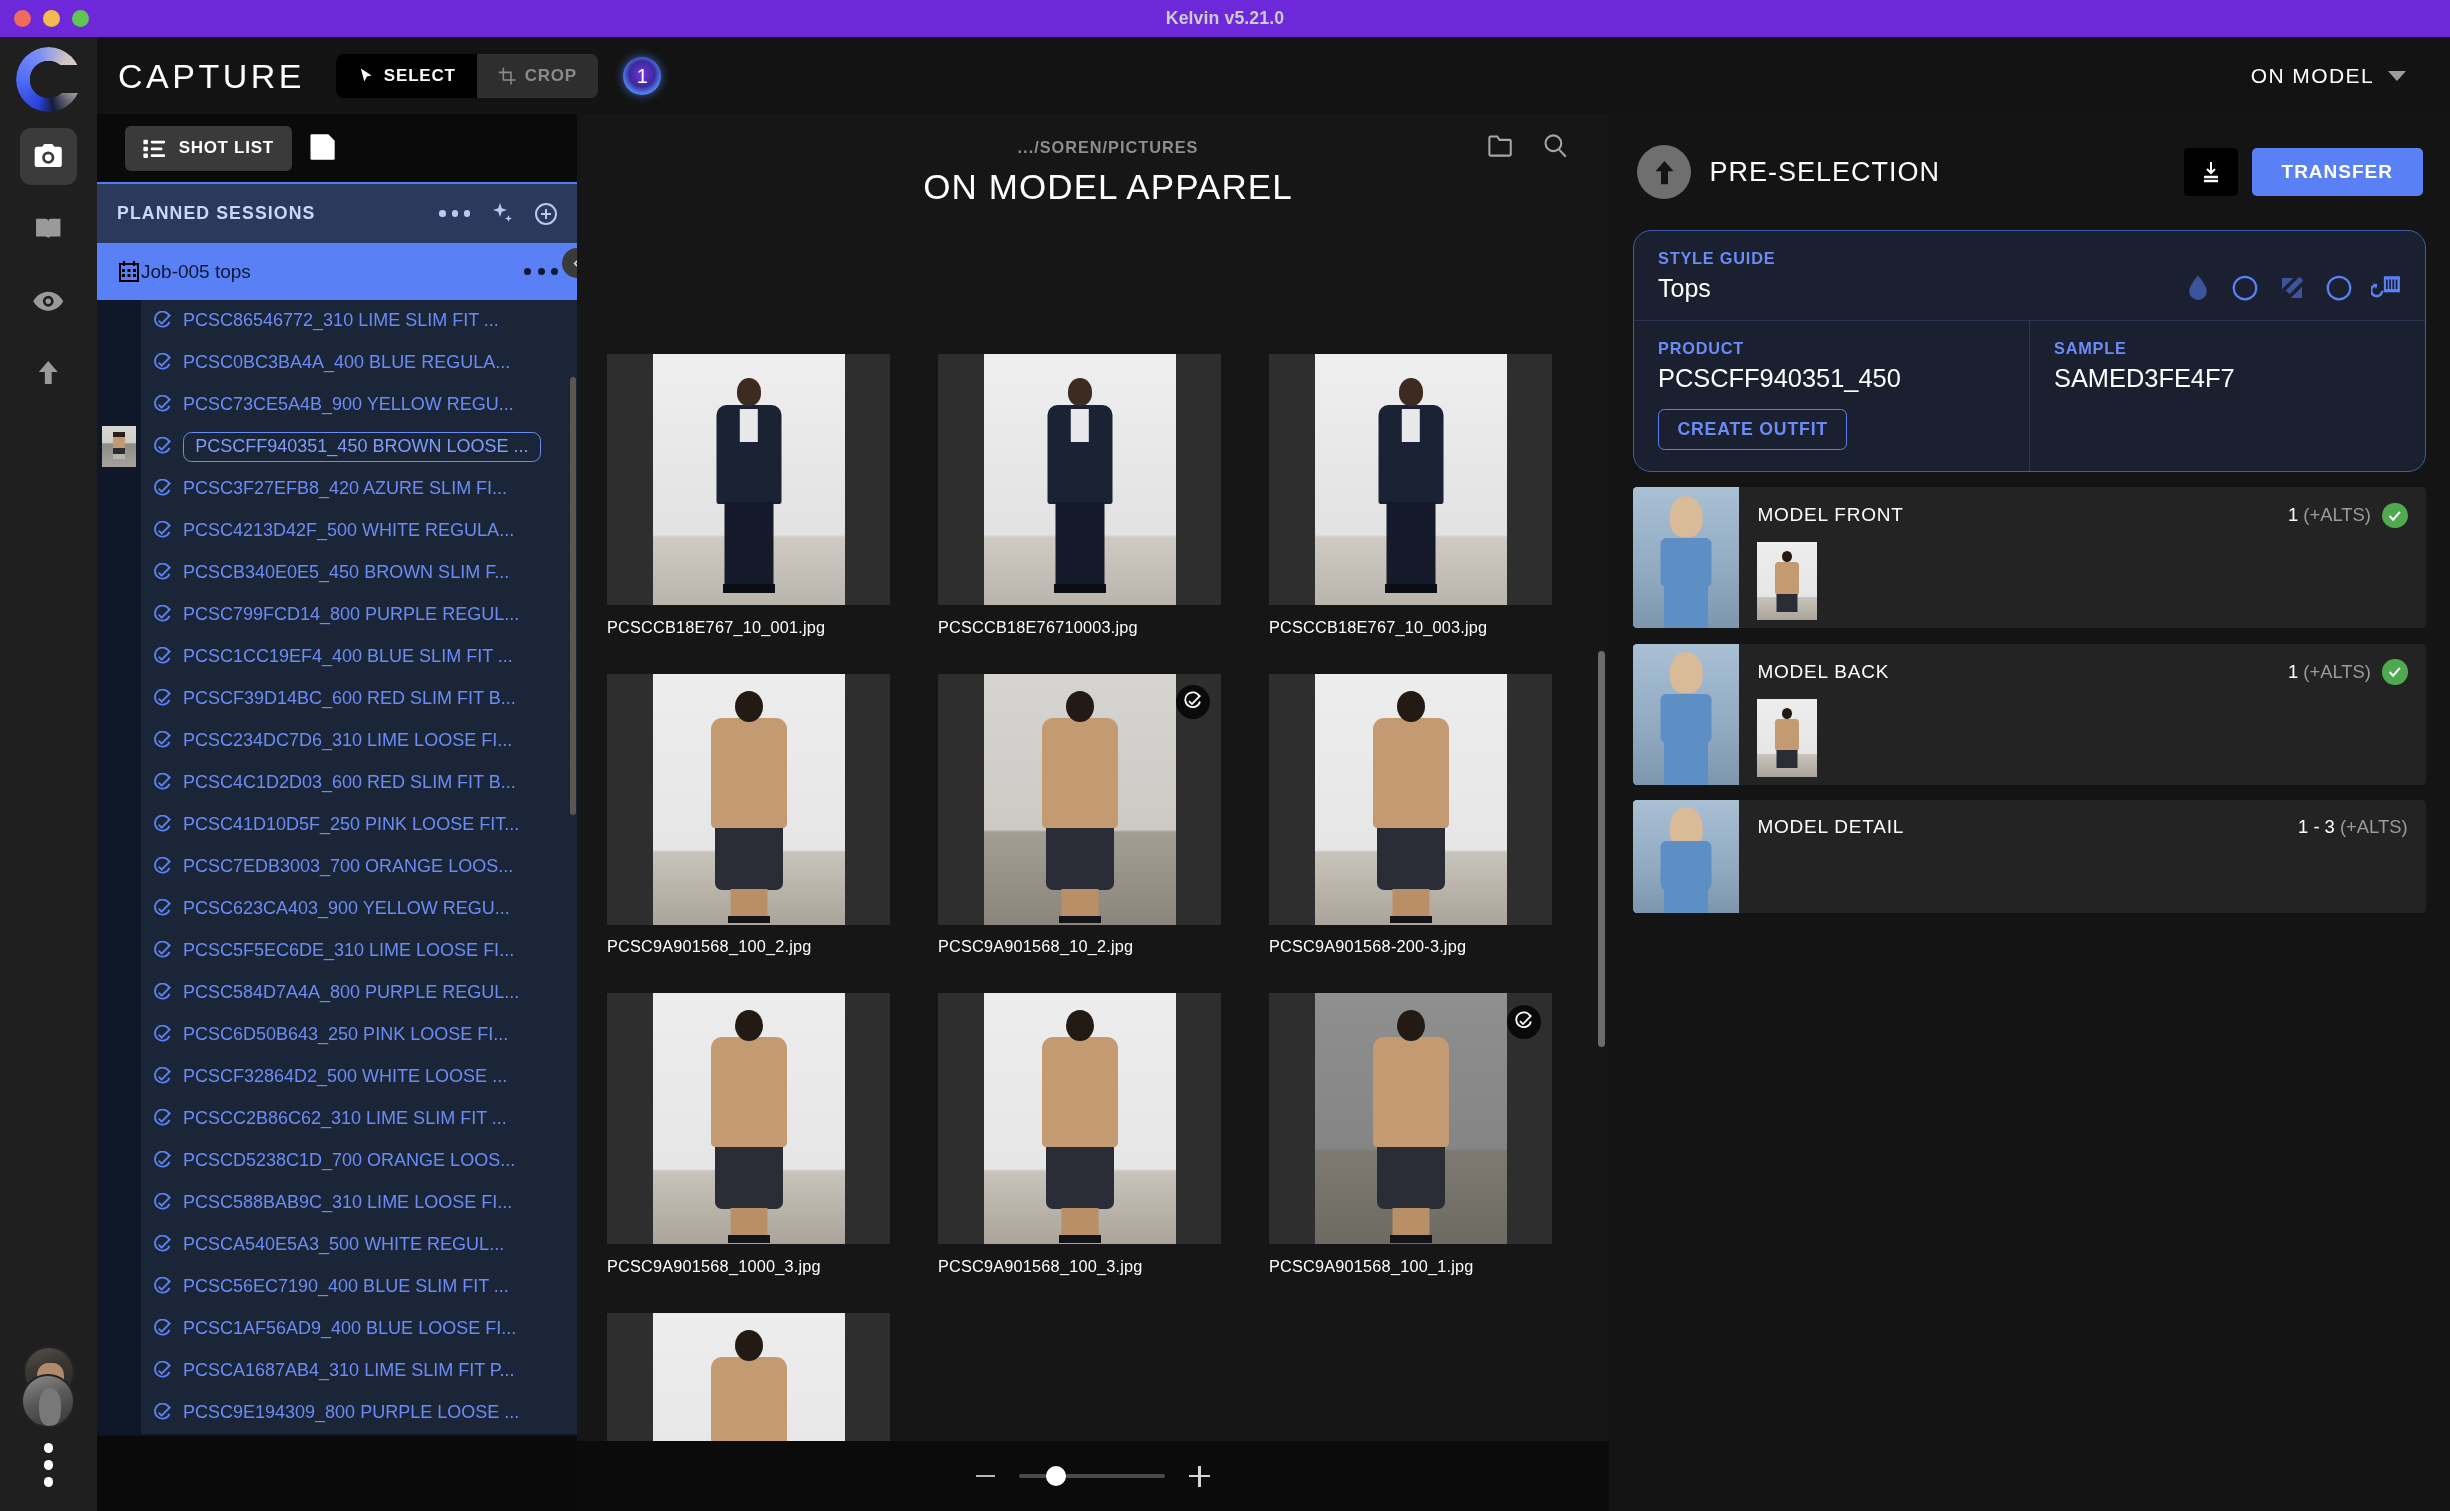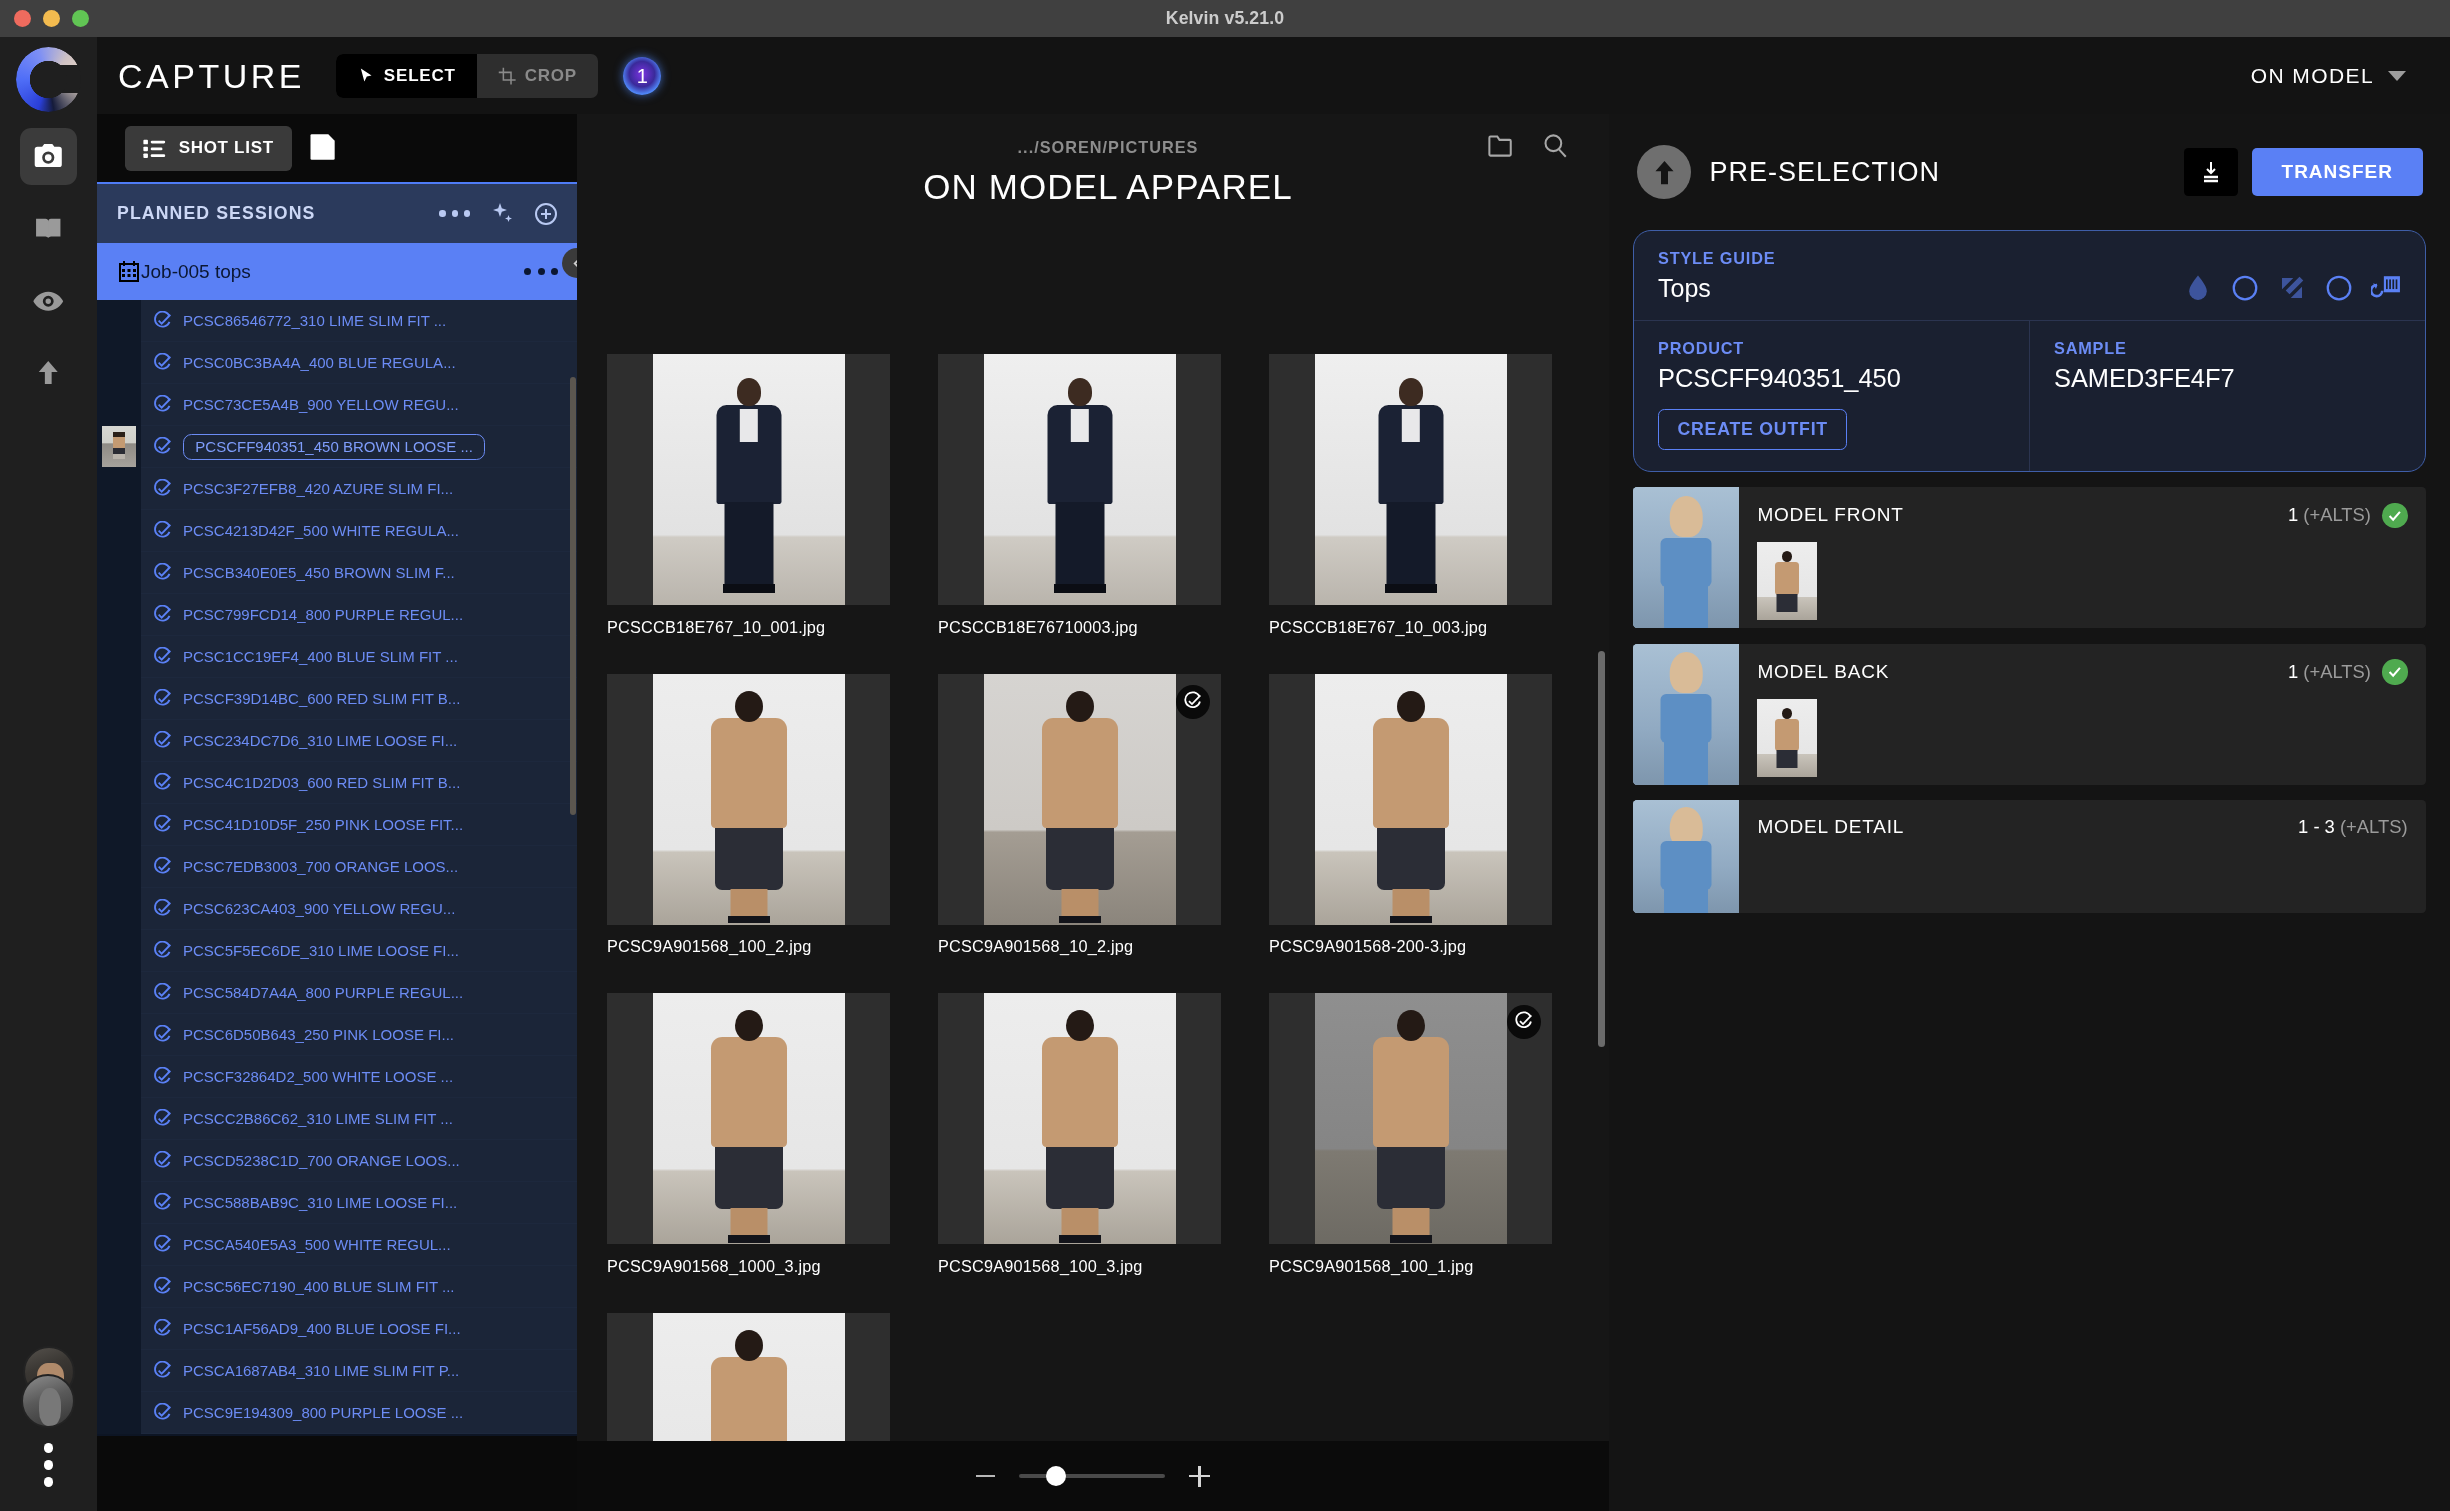--- a/index.html
+++ b/index.html
@@ -7,21 +7,21 @@
     width: 2450px; height: 1512px;
     background: #000;
     font-family: "Liberation Sans", sans-serif;
     overflow: hidden;
   }
   .app { position: relative; width: 2450px; height: 1512px; background: #0d0d0d; }
 
   
   .titlebar {
     position: absolute; top: 0; left: 0; width: 2450px; height: 37px;
-    background: #404040; display: flex; align-items: center;
+    background: #6d28d9; display: flex; align-items: center;
   }
   .traffic { display: flex; gap: 12px; margin-left: 14px; }
   .dot { width: 17px; height: 17px; border-radius: 50%; }
   .dot.red { background: #ef6b5e; }
   .dot.yellow { background: #f3bb4f; }
   .dot.green { background: #61c554; }
   .title-text {
     position: absolute; left: 0; right: 0; text-align: center;
     color: #cccccc; font-size: 17.7px; font-weight: bold; letter-spacing: 0.1px;
   }
@@ -146,21 +146,21 @@
     background: linear-gradient(180deg,#d7d7d2 0%,#cfcfc9 42%,#8e8a84 43%,#a6a29c 100%);
     position: relative;
   }
   .shot-item .thumb-img::after {
     content:""; position:absolute; left:11.3px; top:5.7px; width:11.3px; height:27px;
     background: linear-gradient(180deg,#2a2018 0 18%, #c39a72 18% 58%, #2a2b33 58% 82%, #b9b3ab 82% 100%);
   }
   .shot-item .chk { width: 42px; display: flex; align-items: center; justify-content: center; }
   .shot-item .chk svg { width: 20px; height: 20px; }
   .shot-item .name {
-    color: #6c8cf5; font-size: 15px; white-space: nowrap; overflow: hidden; text-overflow: ellipsis;
+    color: #6c8cf5; font-size: 18px; white-space: nowrap; overflow: hidden; text-overflow: ellipsis;
     max-width: 382px;
   }
   .shot-item.selected .name {
     border: 1.4px solid #6c8cf5; border-radius: 8.5px; padding: 3.5px 11.3px; color: #7f9dfb;
   }
   .shot-scroll {
     position: absolute; right: 2.1px; top: 263px; width: 6.4px; height: 438px;
     background: #5b564f; border-radius: 3.5px;
   }
 

